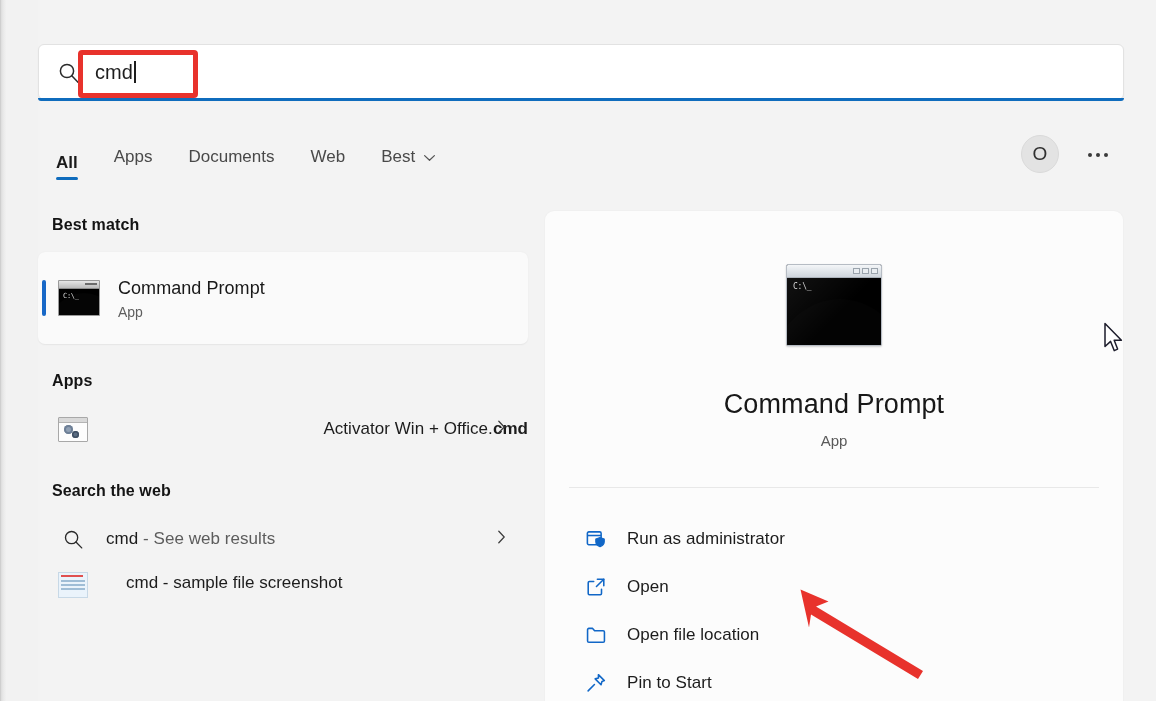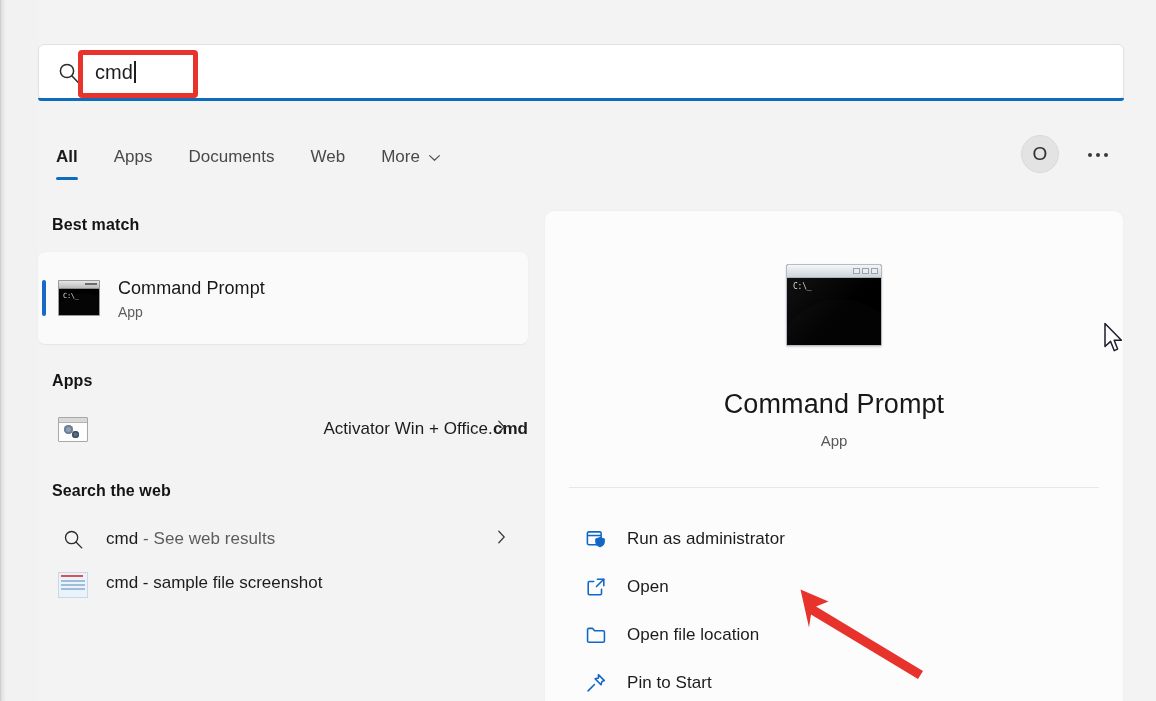--- a/index.html
+++ b/index.html
@@ -117,20 +117,21 @@
     height: 38px;
     line-height: 26px;
     display: flex;
     align-items: center;
     cursor: default;
     white-space: nowrap;
   }
   .tab.active {
     color: #1a1a1a;
     font-weight: 600;
+    align-items: flex-end;
   }
   .tab.active::after {
     content: "";
     position: absolute;
     left: 50%;
     transform: translateX(-50%);
     bottom: -4px;
     width: 22px;
     height: 3px;
     border-radius: 2px;
@@ -348,20 +349,21 @@
 
   
   .photo-row {
     position: relative;
     width: 490px;
     height: 40px;
     display: flex;
     align-items: flex-start;
     margin-top: 10px;
     overflow: hidden;
+    gap: 20px;
   }
   .photo-thumb {
     margin-left: 20px;
     width: 30px;
     height: 26px;
     flex: none;
     background: #eaf3fb;
     border: 1px solid #c7d8e6;
     box-sizing: border-box;
     position: relative;
@@ -560,21 +562,21 @@
     <div class="tab">
       <span>Apps</span>
     </div>
     <div class="tab">
       <span>Documents</span>
     </div>
     <div class="tab">
       <span>Web</span>
     </div>
     <div class="tab">
-      <span>More</span>
+      <span>Best</span>
       <span class="chev">
         <svg viewBox="0 0 14 9" width="13" height="8" fill="none" stroke="#555" stroke-width="1.4" stroke-linecap="round" stroke-linejoin="round">
           <polyline points="1.5,1.8 7,7 12.5,1.8"></polyline>
         </svg>
       </span>
     </div>
   </div>
 
   <div class="avatar">
     <span>O</span>

